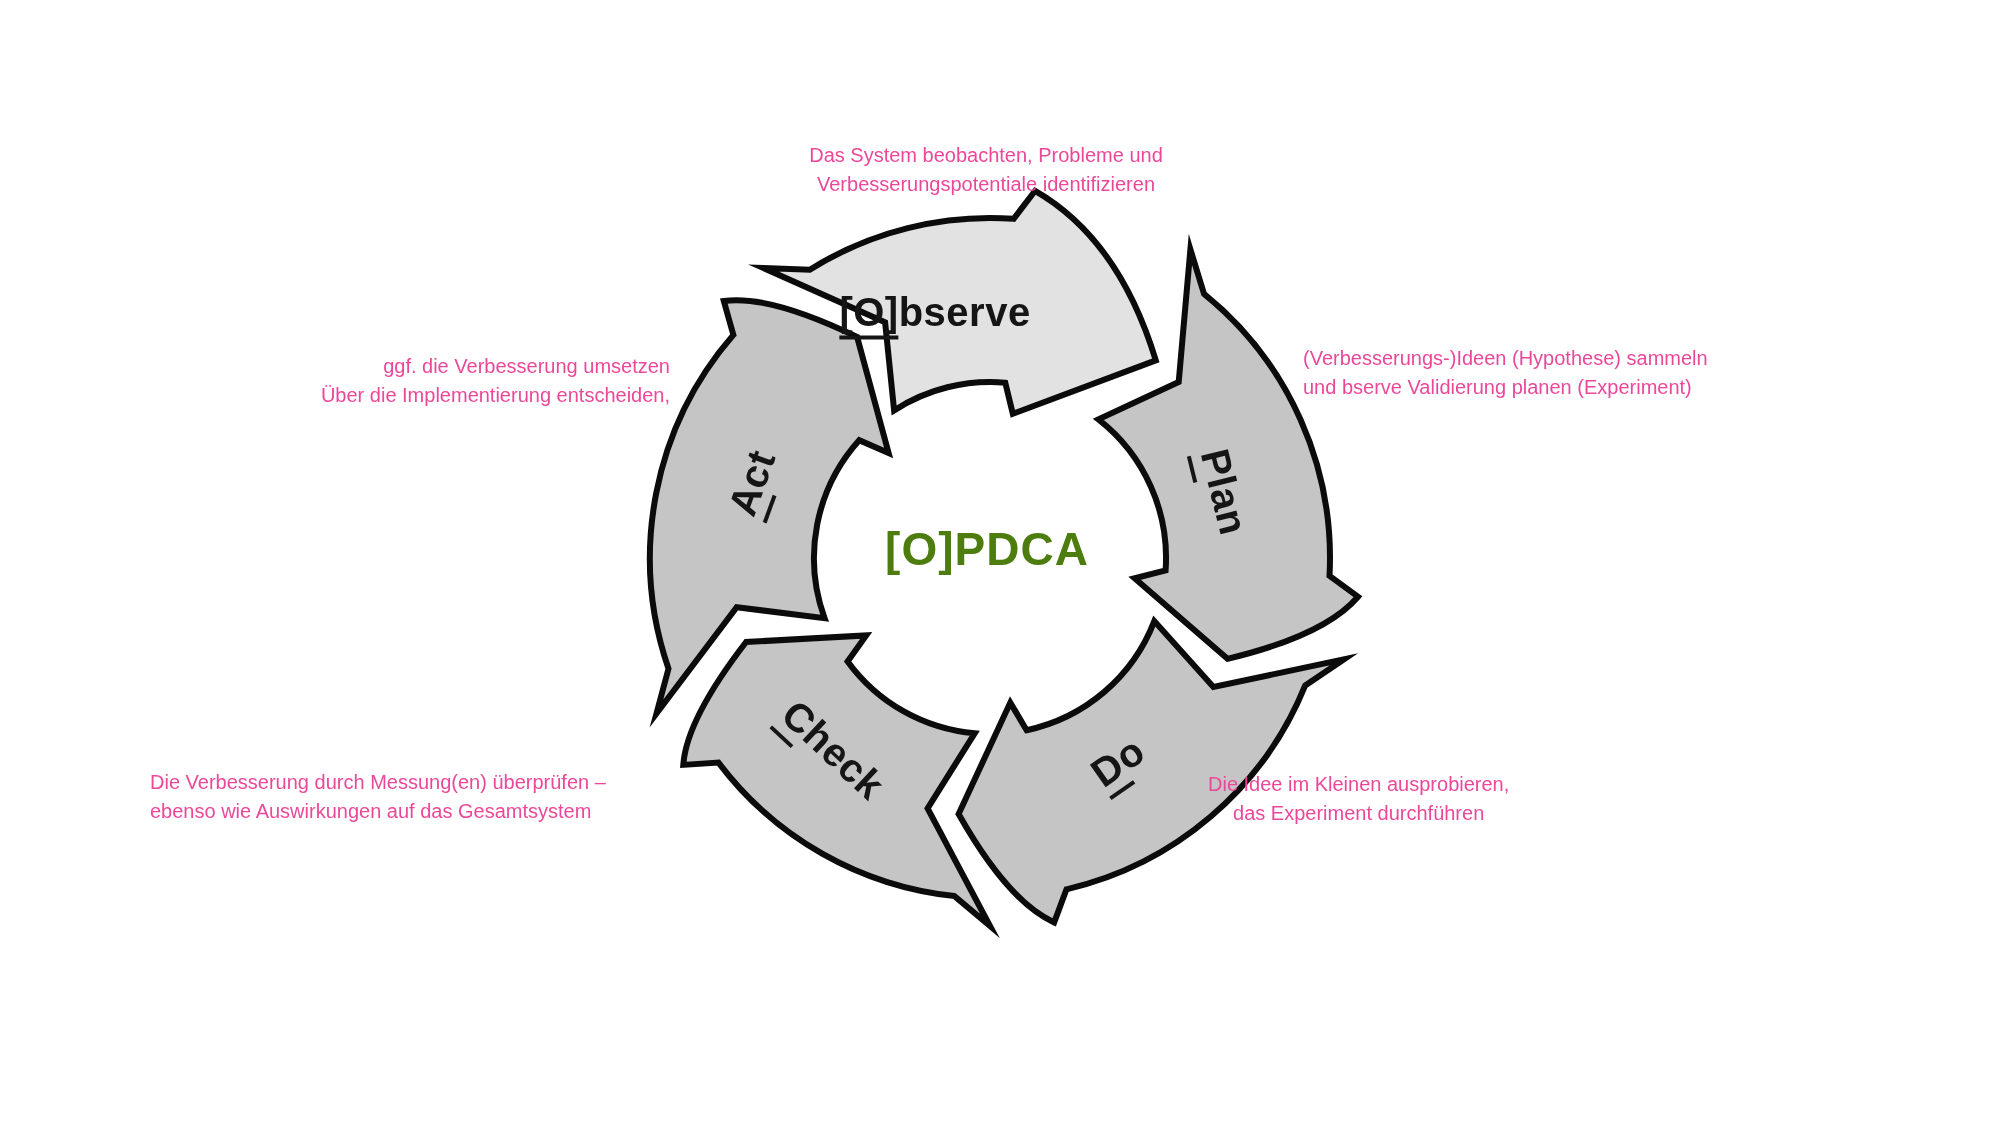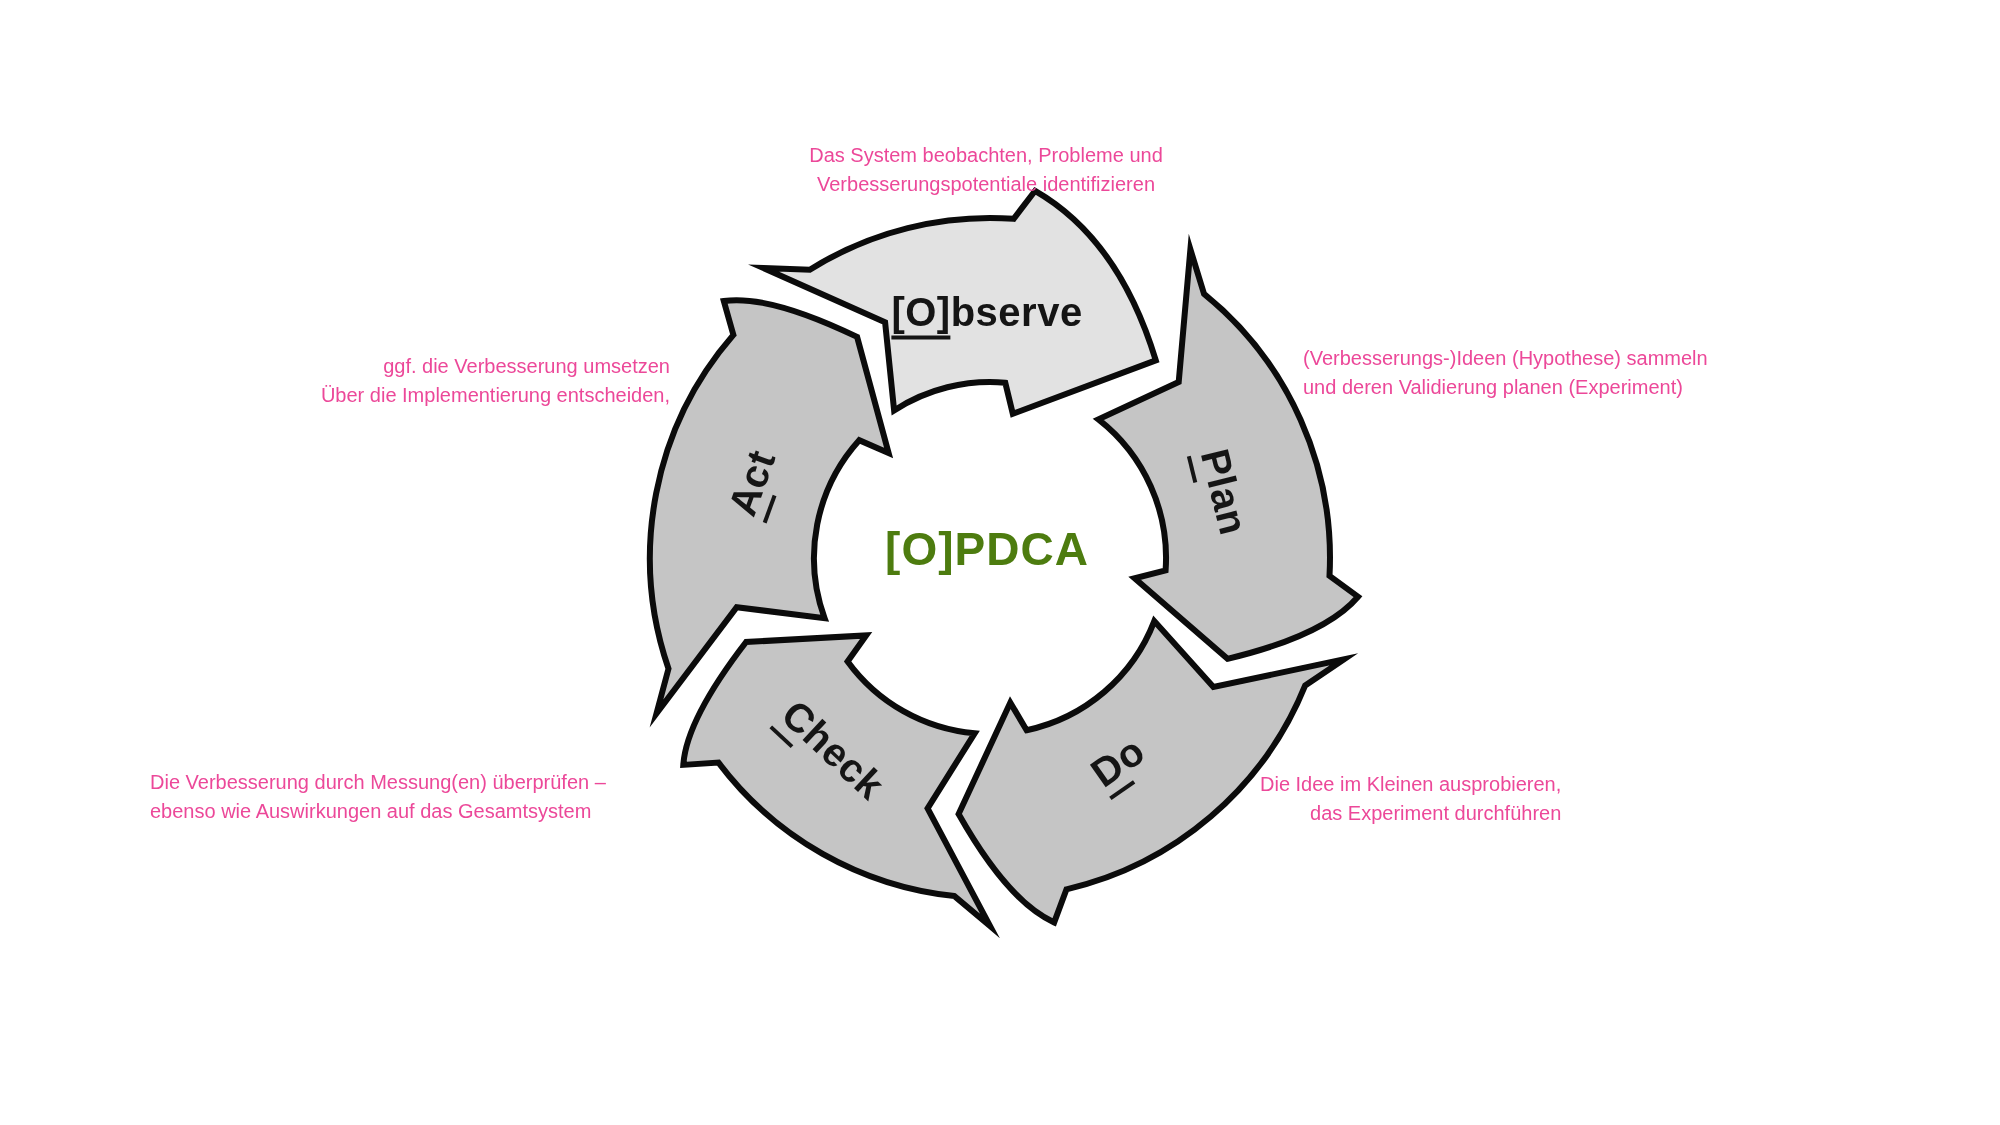--- a/index.html
+++ b/index.html
@@ -48,38 +48,38 @@
   .note {
     position: absolute;
     font-size: 20px;
     line-height: 29px;
     white-space: nowrap;
     color: #ec4899;
   }
   .note .i { }
   #note-observe { left: 636px; top: 141px; width: 700px; text-align: center; }
   #note-plan    { left: 1303px; top: 344px; text-align: left; }
-  #note-do      { left: 1260px; top: 770px; text-align: right; }
+  #note-do      { left: 1208px; top: 770px; text-align: center; }
   #note-check   { left: 150px;  top: 768px; width: 558px; text-align: left; }
   #note-act     { left: 200px;  top: 352px; width: 470px; text-align: right; }
 </style>
 </head>
 <body>
 
 <div class="stage">
 
   <svg id="cycle-svg" viewBox="0 0 2000 1125" xmlns="http://www.w3.org/2000/svg">
       <path d="M763.4,268.0L809.8,269.7A340 340 0 0 1 1013.7,218.8L1035.1,190.8Q1118.9,239.0 1155.8,360.4L1012.8,413.8L1005.3,382.7A176 176 0 0 0 894.1,410.4L885.1,322.3Z" fill="#e2e2e2"></path>
       <path d="M1190.4,249.4L1204.0,293.8A340 340 0 0 1 1329.5,575.8L1358.0,596.7Q1325.2,635.4 1227.5,658.8L1134.6,578.3L1165.6,570.3A176 176 0 0 0 1098.4,419.3L1178.7,382.0Z" fill="#c5c5c5"></path>
       <path d="M1343.7,659.4L1305.2,685.4A340 340 0 0 1 1066.5,889.3L1054.2,922.4Q1008.0,901.5 958.6,814.1L1010.3,702.6L1026.6,730.2A176 176 0 0 0 1154.3,621.1L1213.4,687.0Z" fill="#c5c5c5"></path>
       <path d="M990.0,926.0L954.5,896.1A340 340 0 0 1 718.5,762.6L683.3,764.9Q686.3,719.5 746.1,642.0L866.2,635.4L847.6,661.5A176 176 0 0 0 974.7,733.3L927.6,808.3Z" fill="#c5c5c5"></path>
       <path d="M656.5,713.5L668.5,668.7A340 340 0 0 1 733.4,334.9L723.8,301.0Q768.9,294.5 857.1,336.9L888.6,453.0L859.2,440.2A176 176 0 0 0 824.6,618.2L736.7,607.2Z" fill="#c5c5c5"></path>
     </svg>
 
-  <div class="arrow-label" id="lbl-observe" style="left:987px; top:312px; transform:translate(-50%,-50%);">
+  <div class="arrow-label" id="lbl-observe" style="left:935px; top:312px; transform:translate(-50%,-50%);">
     <span class="u">[O]</span><span>bserve</span>
   </div>
   <div class="arrow-label" id="lbl-plan" style="left:1224px; top:492px; transform:translate(-50%,-50%) rotate(76deg);">
     <span class="u">P</span><span>lan</span>
   </div>
   <div class="arrow-label" id="lbl-do" style="left:1118px; top:762px; transform:translate(-50%,-50%) rotate(-35deg);">
     <span class="u">D</span><span>o</span>
   </div>
   <div class="arrow-label" id="lbl-check" style="left:833px; top:750px; transform:translate(-50%,-50%) rotate(43deg);">
     <span class="u">C</span><span>heck</span>
@@ -89,21 +89,21 @@
   </div>
 
   <div class="center-label">[O]PDCA</div>
 
   <div class="note" id="note-observe">
       <div><span>Das System beobachten, Probleme und</span></div>
       <div><span>Verbesserungspotentiale identifizieren</span></div>
     </div>
   <div class="note" id="note-plan">
       <div><span>(Verbesserungs-)Ideen </span><span class="i">(Hypothese)</span><span> sammeln</span></div>
-      <div><span>und deren Validierung planen </span><span class="i">(Experiment)</span></div>
+      <div><span>und bserve Validierung planen </span><span class="i">(Experiment)</span></div>
     </div>
   <div class="note" id="note-do">
       <div><span>Die Idee im Kleinen ausprobieren,</span></div>
       <div><span>das </span><span class="i">Experiment</span><span> durchführen</span></div>
     </div>
   <div class="note" id="note-check">
       <div><span>Die Verbesserung durch </span><span class="i">Messung(en)</span><span> überprüfen –</span></div>
       <div><span>ebenso wie Auswirkungen auf das Gesamtsystem</span></div>
     </div>
   <div class="note" id="note-act">

